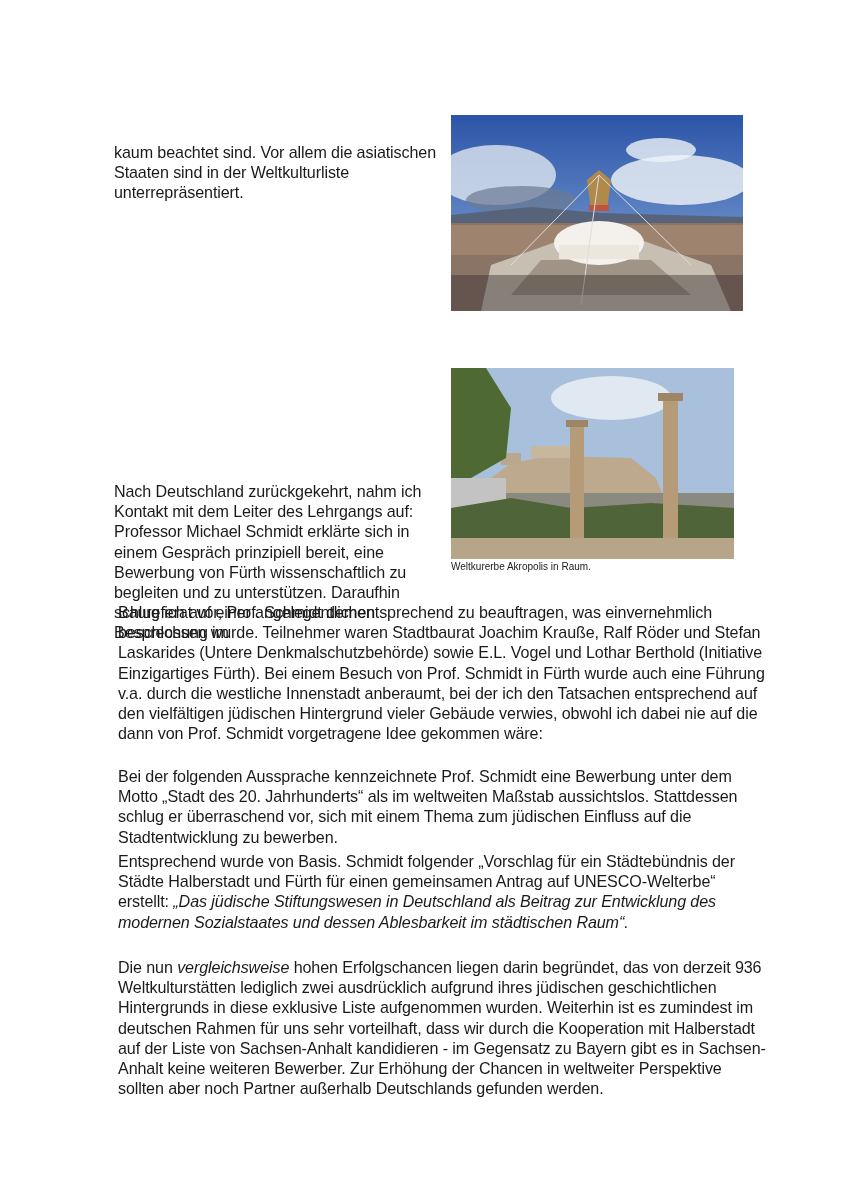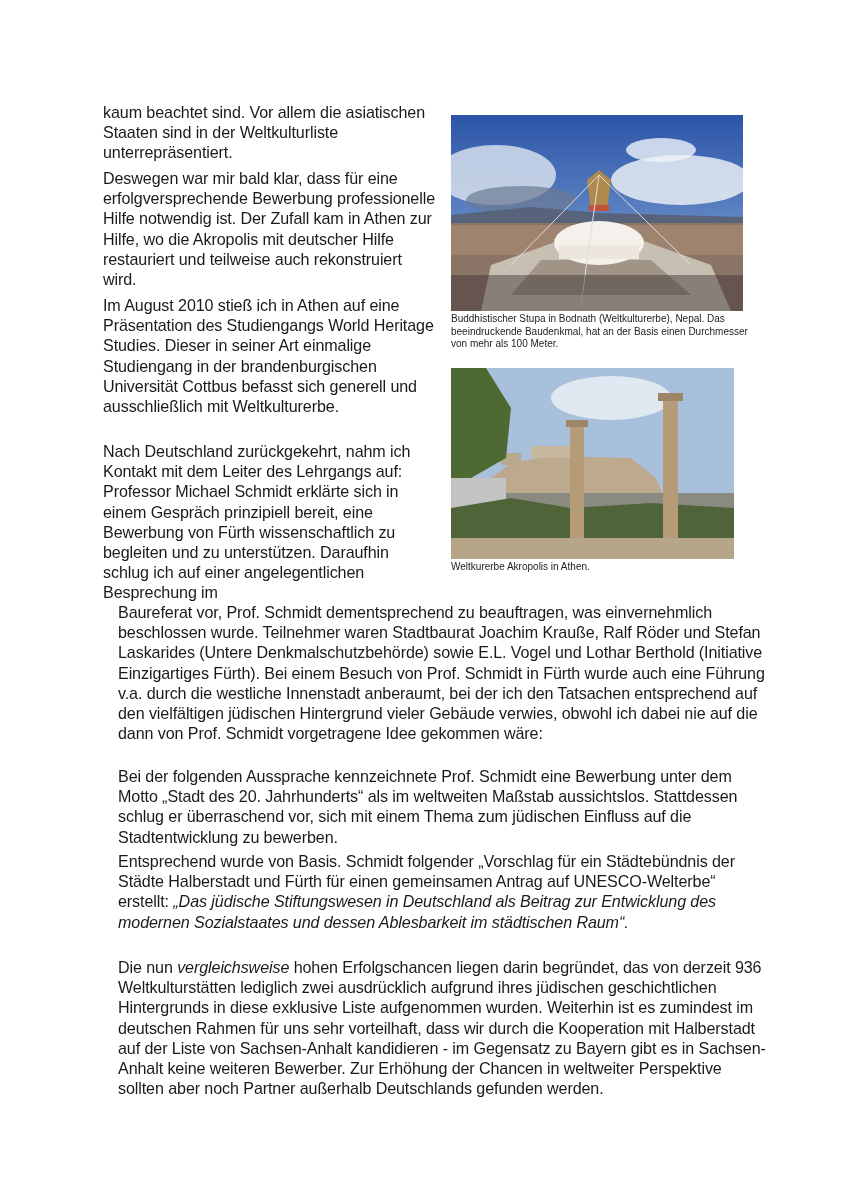--- a/index.html
+++ b/index.html
@@ -1,33 +1,31 @@
 <!DOCTYPE html>
 <html><head>
 <meta charset="utf-8">
 <style>
   html, body { margin:0; padding:0; background:#fff; }
   body { width:846px; height:1197px; position:relative; overflow:hidden;
          font-family:"Liberation Sans", sans-serif; color:#1a1a1a; }
   .page { position:absolute; left:0; top:0; width:846px; height:1197px; }
   .p { position:absolute; font-size:16.1px; line-height:20.2px; margin:0; letter-spacing:-0.1px; }
-  .narrow { left:103px; width:335px; }
+  .narrow { left:114px; width:335px;margin-top:40px; }
   .wide { left:118px; width:650px; }
   .fig { position:absolute; left:451px; overflow:hidden; }
   .cap { position:absolute; left:451px; font-size:10px; line-height:12.7px; color:#222; width:300px; }
   em { }
 </style>
 </head>
 <body>
 
 <div class="page">
 
   <p class="p narrow" style="top:102px">kaum beachtet sind. Vor allem die asiatischen Staaten sind in der Weltkulturliste unterrepräsentiert.</p>
-  <p class="p narrow" style="top:168px">Deswegen war mir bald klar, dass für eine erfolgversprechende Bewerbung professionelle Hilfe notwendig ist. Der Zufall kam in Athen zur Hilfe, wo die Akropolis mit deutscher Hilfe restauriert und teilweise auch rekonstruiert wird.</p>
-  <p class="p narrow" style="top:295px">Im August 2010 stieß ich in Athen auf eine Präsentation des Studiengangs World Heritage Studies. Dieser in seiner Art einmalige Studiengang in der brandenburgischen Universität Cottbus befasst sich generell und ausschließlich mit Weltkulturerbe.</p>
   <p class="p narrow" style="top:441px">Nach Deutschland zurückgekehrt, nahm ich Kontakt mit dem Leiter des Lehrgangs auf: Professor Michael Schmidt erklärte sich in einem Gespräch prinzipiell bereit, eine Bewerbung von Fürth wissenschaftlich zu begleiten und zu unterstützen. Daraufhin schlug ich auf einer angelegentlichen Besprechung im</p>
   <p class="p wide" style="top:602px">Baureferat vor, Prof. Schmidt dementsprechend zu beauftragen, was einvernehmlich beschlossen wurde. Teilnehmer waren Stadtbaurat Joachim Krauße, Ralf Röder und Stefan Laskarides (Untere Denkmalschutzbehörde) sowie E.L. Vogel und Lothar Berthold (Initiative Einzigartiges Fürth). Bei einem Besuch von Prof. Schmidt in Fürth wurde auch eine Führung v.a. durch die westliche Innenstadt anberaumt, bei der ich den Tatsachen entsprechend auf den vielfältigen jüdischen Hintergrund vieler Gebäude verwies, obwohl ich dabei nie auf die dann von Prof. Schmidt vorgetragene Idee gekommen wäre:</p>
   <p class="p wide" style="top:766px">Bei der folgenden Aussprache kennzeichnete Prof. Schmidt eine Bewerbung unter dem Motto „Stadt des 20. Jahrhunderts“ als im weltweiten Maßstab aussichtslos. Stattdessen schlug er überraschend vor, sich mit einem Thema zum jüdischen Einfluss auf die Stadtentwicklung zu bewerben.</p>
   <p class="p wide" style="top:851px"><span>Entsprechend wurde von Basis. Schmidt folgender „Vorschlag für ein Städtebündnis der Städte Halberstadt und Fürth für einen gemeinsamen Antrag auf UNESCO-Welterbe“ erstellt: </span><em>„Das jüdische Stiftungswesen in Deutschland als Beitrag zur Entwicklung des modernen Sozialstaates und dessen Ablesbarkeit im städtischen Raum“.</em></p>
   <p class="p wide" style="top:957px"><span>Die nun </span><em>vergleichsweise</em><span> hohen Erfolgschancen liegen darin begründet, das von derzeit 936 Weltkulturstätten lediglich zwei ausdrücklich aufgrund ihres jüdischen geschichtlichen Hintergrunds in diese exklusive Liste aufgenommen wurden. Weiterhin ist es zumindest im deutschen Rahmen für uns sehr vorteilhaft, dass wir durch die Kooperation mit Halberstadt auf der Liste von Sachsen-Anhalt kandidieren - im Gegensatz zu Bayern gibt es in Sachsen-Anhalt keine weiteren Bewerber. Zur Erhöhung der Chancen in weltweiter Perspektive sollten aber noch Partner außerhalb Deutschlands gefunden werden.</span></p>
 
   <div class="fig" style="top:115px;width:292px;height:196px">
     <svg width="292" height="196" viewBox="0 0 292 196">
       <defs>
         <linearGradient id="sky1" x1="0" y1="0" x2="0" y2="1">
@@ -49,21 +47,20 @@
       <ellipse cx="148" cy="128" rx="45" ry="22" fill="#f4f1ec"></ellipse>
       <rect x="108" y="130" width="80" height="14" fill="#ece6dd"></rect>
       <path d="M140 95 L156 95 L160 65 L148 55 L136 65Z" fill="#b08a4a"></path>
       <rect x="138" y="90" width="20" height="6" fill="#c0533a"></rect>
       <line x1="148" y1="60" x2="60" y2="150" stroke="#ddd" stroke-width="1"></line>
       <line x1="148" y1="60" x2="240" y2="150" stroke="#ddd" stroke-width="1"></line>
       <line x1="148" y1="60" x2="130" y2="190" stroke="#ddd" stroke-width="1"></line>
       <rect y="160" width="292" height="36" fill="#3a3030" opacity="0.45"></rect>
     </svg>
   </div>
-  <div class="cap" style="top:313px">Buddhistischer Stupa in Bodnath (Weltkulturerbe), Nepal. Das beeindruckende Baudenkmal, hat an der Basis einen Durchmesser von mehr als 100 Meter.</div>
 
   <div class="fig" style="top:368px;width:283px;height:191px">
     <svg width="283" height="191" viewBox="0 0 283 191">
       <rect width="283" height="191" fill="#a9c0dc"></rect>
       <ellipse cx="160" cy="30" rx="60" ry="22" fill="#e6ecf3" opacity="0.9"></ellipse>
       <path d="M40 110 L60 95 L100 88 L180 90 L205 110 L215 135 L40 140Z" fill="#bda98e"></path>
       <rect x="80" y="78" width="50" height="12" fill="#c7b79c"></rect>
       <rect x="50" y="85" width="20" height="12" fill="#b8a88e"></rect>
       <rect y="125" width="283" height="45" fill="#8a8a80"></rect>
       <rect x="0" y="110" width="55" height="40" fill="#c2c3c2"></rect>
@@ -72,15 +69,15 @@
       <rect x="82" y="148" width="14" height="10" fill="#3d5fa8"></rect>
       <path d="M0 0 L35 0 L60 40 L55 90 L20 110 L0 110Z" fill="#4e6a32"></path>
       <path d="M0 140 L60 130 L120 140 L200 135 L283 140 L283 172 L0 172Z" fill="#50643a"></path>
       <rect x="119" y="55" width="14" height="120" fill="#b59b78"></rect>
       <rect x="115" y="52" width="22" height="7" fill="#9d8566"></rect>
       <rect x="212" y="28" width="15" height="150" fill="#b59b78"></rect>
       <rect x="207" y="25" width="25" height="8" fill="#9d8566"></rect>
       <rect y="170" width="283" height="21" fill="#b7a58a"></rect>
     </svg>
   </div>
-  <div class="cap" style="top:561px">Weltkurerbe Akropolis in Athen.</div>
+  <div class="cap" style="top:561px">Weltkurerbe Akropolis in Raum.</div>
 
 </div>
 
 </body></html>

